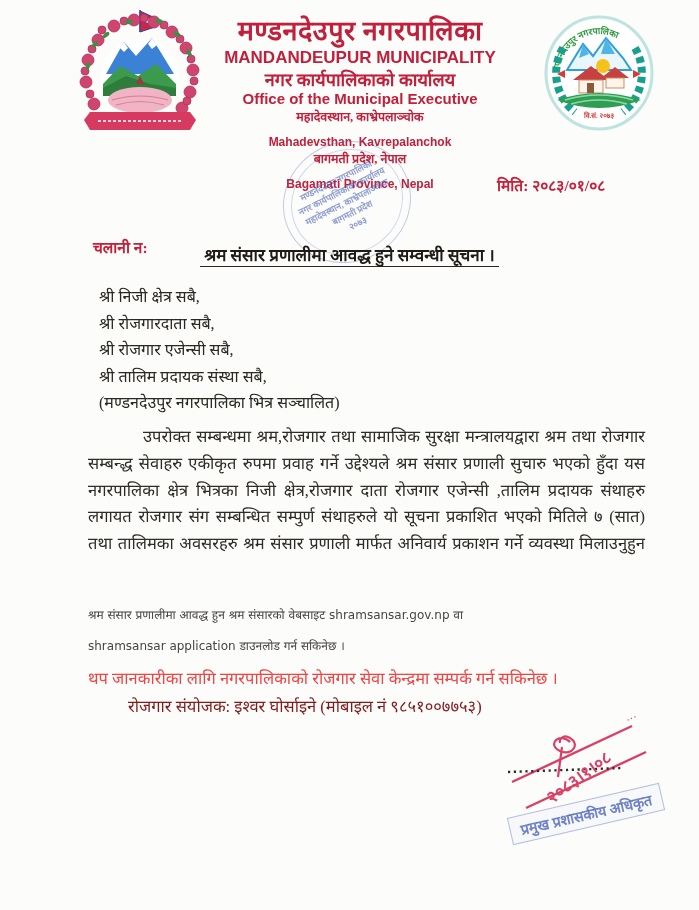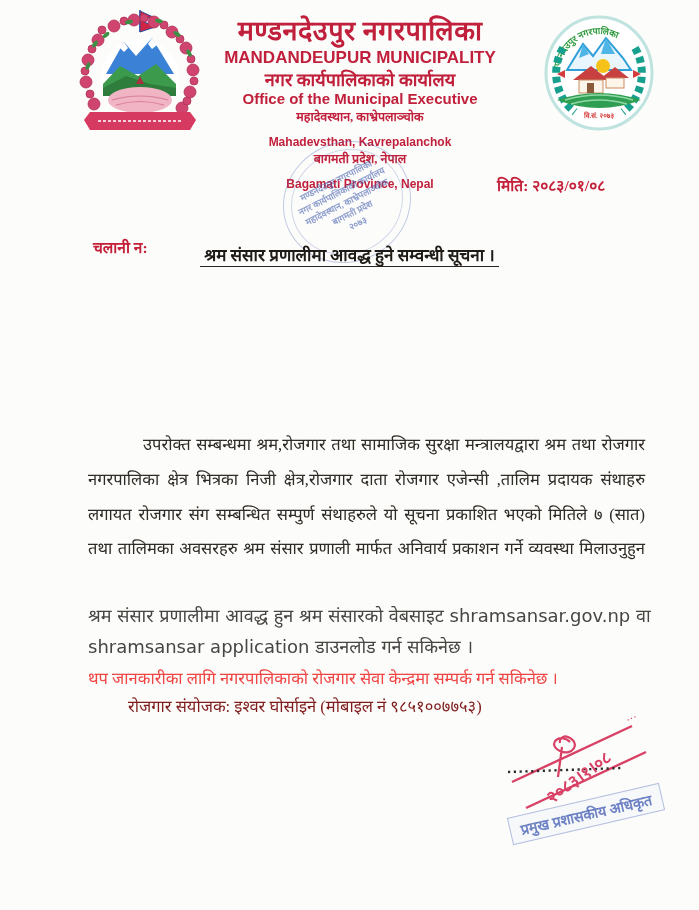--- a/index.html
+++ b/index.html
@@ -25,24 +25,24 @@
         font-size:9px;line-height:1.35;font-weight:bold;}
   .stamp-round .inner-ring{position:absolute;left:7px;top:7px;right:7px;bottom:7px;
         border:1px solid rgba(80,105,185,.4);border-radius:50%;}
   
   .subject{position:absolute;left:0;top:243px;width:699px;text-align:center;}
   .subject span{font-size:17px;font-weight:bold;color:#1f1b17;border-bottom:1.6px solid #2a2520;padding:0 4px 1px;}
   
   .addr{position:absolute;left:99px;top:284px;font-size:16px;color:#2b2722;line-height:26.5px;}
   
   .para1{position:absolute;left:88px;top:424px;width:557px;font-size:16.5px;color:#2f2b26;line-height:26.8px;}
-  .just{text-align:justify;text-align-last:justify;margin-top:8px;}
+  .just{text-align:justify;text-align-last:justify;}
   .indent1{padding-left:55px;}
   .para2{position:absolute;left:88px;top:600px;width:570px;font-family:"DejaVu Sans",sans-serif;
-         font-size:18px;color:#474542;line-height:31px;}
+         font-size:12px;color:#474542;line-height:31px;}
   .para3{position:absolute;left:88px;top:666px;width:570px;font-size:16.5px;color:#ef4444;}
   .para4{position:absolute;left:128px;top:694px;width:540px;font-size:16.5px;color:#7f1d1d;}
   
   .sig{position:absolute;left:500px;top:708px;width:170px;height:110px;}
   .stamp-officer{position:absolute;left:508px;top:800px;transform:rotate(-13deg);
         color:rgba(72,98,182,.78);border:1px solid rgba(95,120,190,.45);
         padding:3px 10px;font-size:14.5px;font-weight:bold;background:rgba(220,228,245,.15);}
 </style>
 </head>
 <body>
@@ -156,23 +156,31 @@
     <div>२०७३</div>
   </div>
 
   <div class="meta" style="left:473px;top:174px;margin-left:24px;">मिति: २०८३/०१/०८</div>
   <div class="meta" style="left:93px;top:205px;margin-top:31px;">चलानी न:</div>
 
   <div class="subject">
     <span>श्रम संसार प्रणालीमा आवद्ध हुने सम्वन्धी सूचना ।</span>
   </div>
 
+  <div class="addr">
+    <div>श्री निजी क्षेत्र सबै,</div>
+    <div>श्री रोजगारदाता सबै,</div>
+    <div>श्री रोजगार एजेन्सी सबै,</div>
+    <div>श्री तालिम प्रदायक संस्था सबै,</div>
+    <div>(मण्डनदेउपुर नगरपालिका भित्र सञ्चालित)</div>
+  </div>
 
   <div class="para1">
     <div class="just indent1">उपरोक्त सम्बन्धमा श्रम,रोजगार तथा सामाजिक सुरक्षा मन्त्रालयद्वारा श्रम तथा रोजगार</div>
+    <div class="just">सम्बन्द्ध सेवाहरु एकीकृत रुपमा प्रवाह गर्ने उद्देश्यले श्रम संसार प्रणाली सुचारु भएको हुँदा यस</div>
     <div class="just">नगरपालिका क्षेत्र भित्रका निजी क्षेत्र,रोजगार दाता रोजगार एजेन्सी ,तालिम प्रदायक संथाहरु</div>
     <div class="just">लगायत रोजगार संग सम्बन्धित सम्पुर्ण संथाहरुले यो सूचना प्रकाशित भएको मितिले ७ (सात)</div>
     <div class="just">तथा तालिमका अवसरहरु श्रम संसार प्रणाली मार्फत अनिवार्य प्रकाशन गर्ने व्यवस्था मिलाउनुहुन</div>
   </div>
 
   <div class="para2">
     <div>श्रम संसार प्रणालीमा आवद्ध हुन श्रम संसारको वेबसाइट shramsansar.gov.np वा</div>
     <div>shramsansar application डाउनलोड गर्न सकिनेछ ।</div>
   </div>
 

